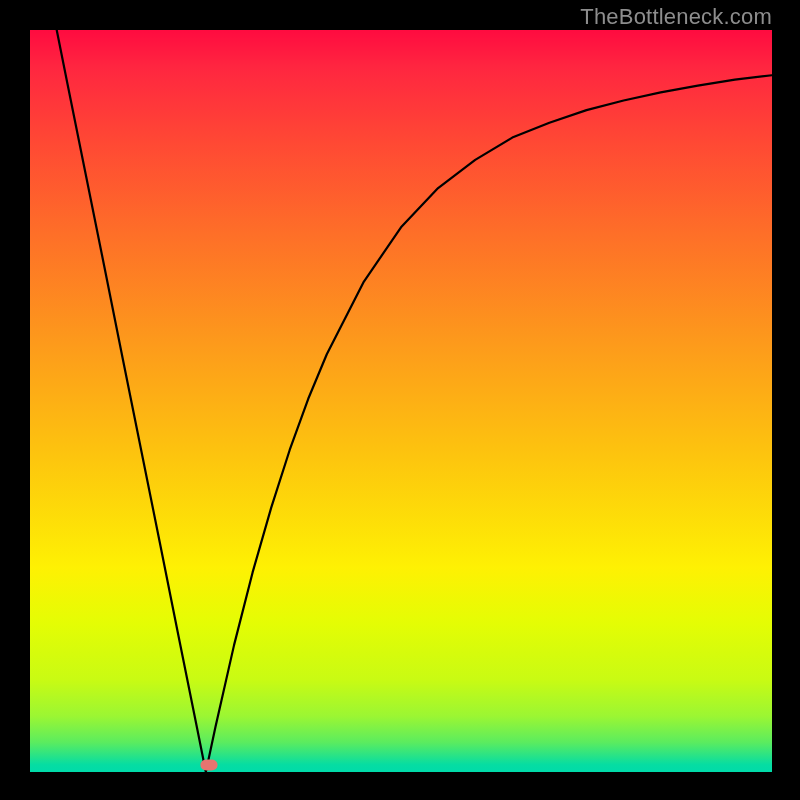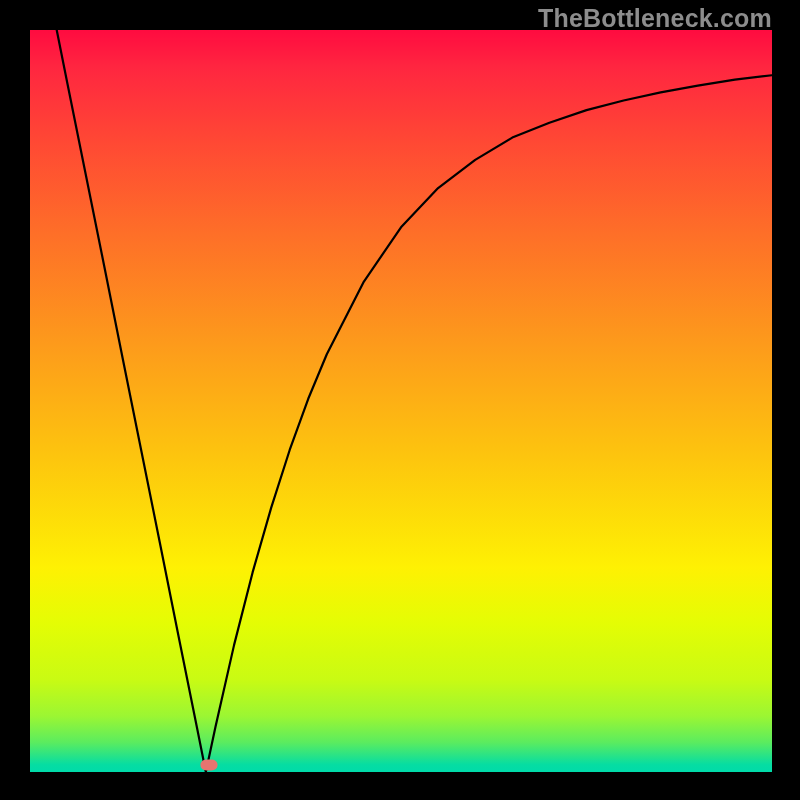--- a/index.html
+++ b/index.html
@@ -46,22 +46,22 @@
     left: 0; top: 0;
     width: 100%;
     height: 100%;
     display: block;
   }
   .watermark {
     position: absolute;
     top: 4px;
     right: 28px;
     color: #8d8d8d;
-    font-size: 25px;
-    font-weight: 700;
+    font-size: 22px;
+    font-weight: 400;
     letter-spacing: 0.2px;
   }
   .marker {
     position: absolute;
     width: 17px;
     height: 11px;
     border-radius: 6px / 5px;
     background: #e77470;
     transform: translate(-50%, -50%);
   }

